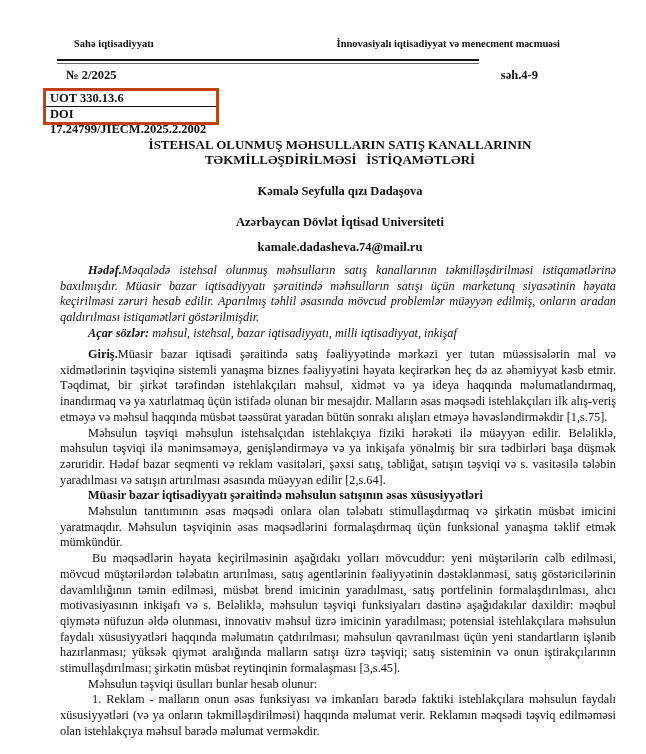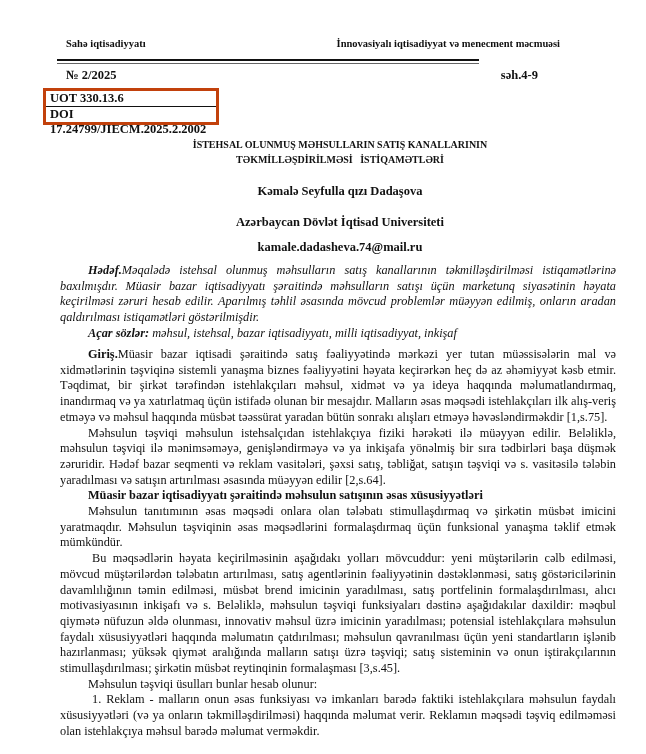--- a/index.html
+++ b/index.html
@@ -7,37 +7,37 @@
     width: 646px; height: 754px; overflow: hidden; position: relative;
     font-family: "Liberation Serif", serif; color: #111;
   }
   .page { position: absolute; left: 0; top: 0; width: 646px; height: 754px; }
 
   .running-head {
     position: absolute; top: 38px; left: 66px; right: 86px;
     display: flex; justify-content: space-between;
     font-size: 10.5px; font-weight: bold;
   }
-  .running-head .left { margin-left: 0; }
+  .running-head .left { margin-left: 8px; }
   .running-head .right { margin-right: 0; }
   .issue-row {
     position: absolute; top: 68px; left: 66px; width: 472px;
     display: flex; justify-content: space-between;
     font-size: 12.5px; font-weight: bold;
   }
   .ids {
     position: absolute; top: 88px; left: 43px; width: 170px;
     border: 3px solid #c2410c; font-size: 12.5px; font-weight: bold;
   }
   .ids div { padding: 0 0 0 4px; height: 15px; line-height: 15px; }
   .ids div + div { border-top: 1px solid #111; }
 
   .title {
     position: absolute; top: 137px; left: 60px; width: 560px;
-    text-align: center; font-size: 10px; font-weight: bold; line-height: 15px;
+    text-align: center; font-size: 13px; font-weight: bold; line-height: 15px;
   }
   .center-line {
     position: absolute; left: 60px; width: 560px; text-align: center;
     font-size: 12.5px; font-weight: bold;
   }
   .author { top: 184px; }
   .affil { top: 215px; }
   .email { top: 240px; }
 
   .body-text {

